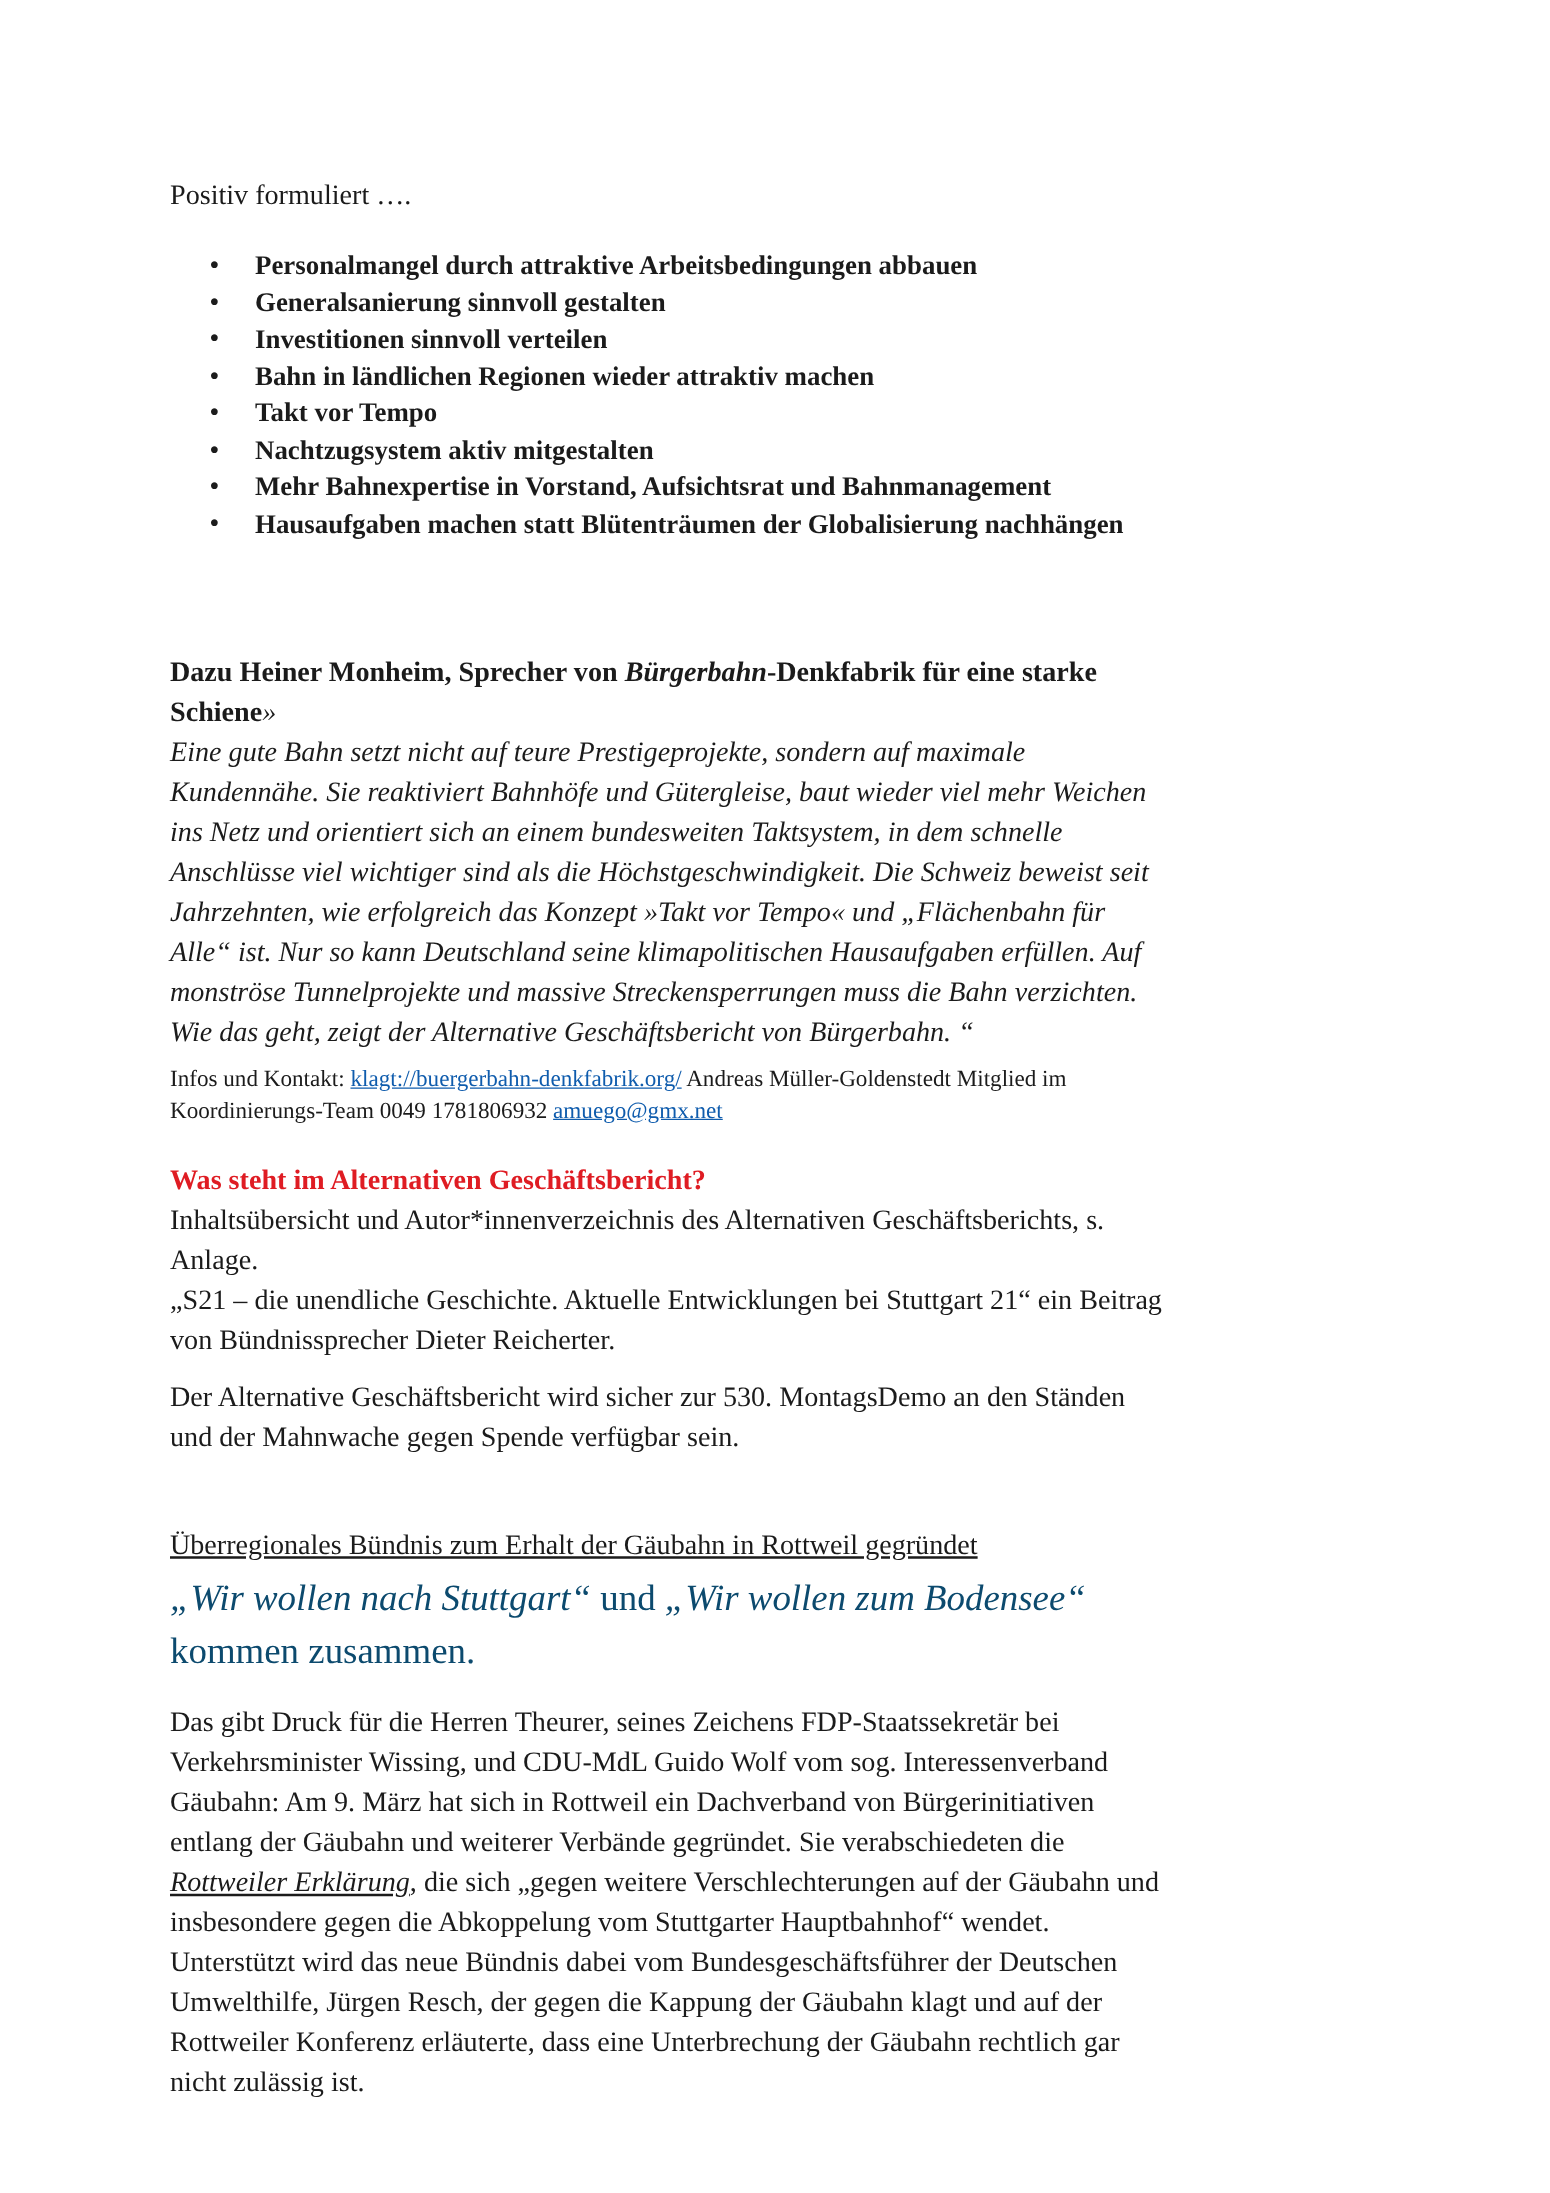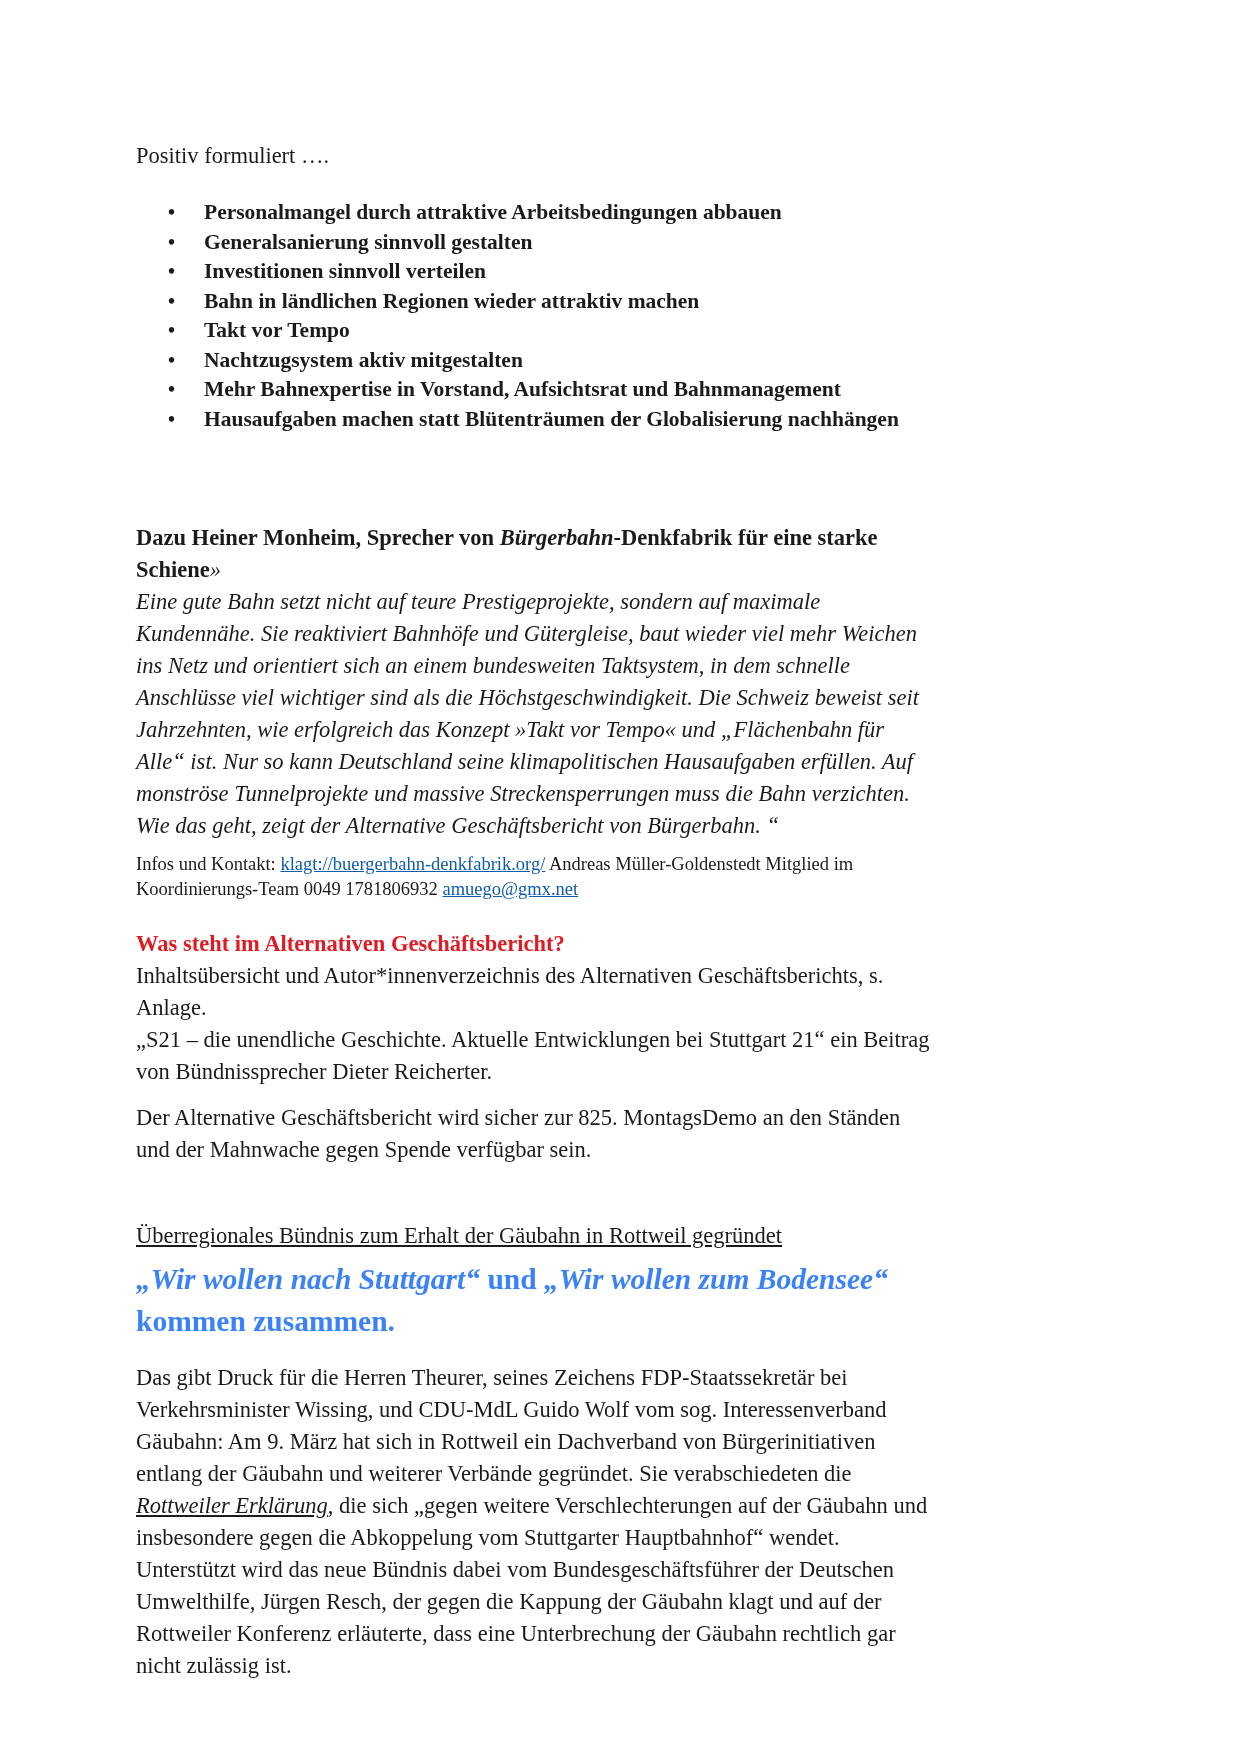--- a/index.html
+++ b/index.html
@@ -25,21 +25,21 @@
 
   .contact { margin-top:10px; font-size:18.5px; line-height:25px; }
   a.doclink { color:#0f5cad; text-decoration:underline; cursor:pointer; }
 
   .red-heading { margin-top:26px; font-weight:bold; color:#df1c23; }
 
   .availability { margin-top:14px; }
 
   .subheading { margin-top:54px; text-decoration:underline; }
 
-  .red-headline { margin:6px 0 0 0; color:#3b82f6; font-weight:bold; font-size:29.5px; line-height:42px; }
+  .red-headline { margin:6px 0 0 0; color:#0c4a6e; font-weight:normal; font-size:29.5px; line-height:42px; }
   .red-headline .i { font-style:italic; }
   .red-headline .line2 { display:block; }
 
   .final-para { margin-top:20px; }
   a.decl-link { color:inherit; font-style:italic; text-decoration:underline; cursor:pointer; }
 </style>
 </head>
 <body>
 
 <div class="page">
@@ -60,21 +60,21 @@
   <p class="quote-heading"><span>Dazu Heiner Monheim, Sprecher von </span><span class="bi">Bürgerbahn</span><span>-Denkfabrik für eine starke Schiene</span><span class="mark">»</span></p>
 
   <p class="quote-body">Eine gute Bahn setzt nicht auf teure Prestigeprojekte, sondern auf maximale Kundennähe. Sie reaktiviert Bahnhöfe und Gütergleise, baut wieder viel mehr Weichen ins Netz und orientiert sich an einem bundesweiten Taktsystem, in dem schnelle Anschlüsse viel wichtiger sind als die Höchstgeschwindigkeit. Die Schweiz beweist seit Jahrzehnten, wie erfolgreich das Konzept »Takt vor Tempo« und „Flächenbahn für Alle“ ist. Nur so kann Deutschland seine klimapolitischen Hausaufgaben erfüllen. Auf monströse Tunnelprojekte und massive Streckensperrungen muss die Bahn verzichten. Wie das geht, zeigt der Alternative Geschäftsbericht von Bürgerbahn. “</p>
 
   <p class="contact"><span>Infos und Kontakt: </span><a class="doclink">klagt://buergerbahn-denkfabrik.org/</a><span> Andreas Müller-Goldenstedt Mitglied im Koordinierungs-Team 0049 1781806932 </span><a class="doclink">amuego@gmx.net</a></p>
 
   <p class="red-heading">Was steht im Alternativen Geschäftsbericht?</p>
   <p class="line">Inhaltsübersicht und Autor*innenverzeichnis des Alternativen Geschäftsberichts, s. Anlage.</p>
   <p class="line">„S21 – die unendliche Geschichte. Aktuelle Entwicklungen bei Stuttgart 21“ ein Beitrag von Bündnissprecher Dieter Reicherter.</p>
 
-  <p class="availability">Der Alternative Geschäftsbericht wird sicher zur 825. MontagsDemo an den Ständen und der Mahnwache gegen Spende verfügbar sein.</p>
+  <p class="availability">Der Alternative Geschäftsbericht wird sicher zur 530. MontagsDemo an den Ständen und der Mahnwache gegen Spende verfügbar sein.</p>
 
   <p class="subheading">Überregionales Bündnis zum Erhalt der Gäubahn in Rottweil gegründet</p>
 
   <h2 class="red-headline"><span class="i">„Wir wollen nach Stuttgart“</span><span> und </span><span class="i">„Wir wollen zum Bodensee“</span><span class="line2">kommen zusammen.</span></h2>
 
   <p class="final-para"><span>Das gibt Druck für die Herren Theurer, seines Zeichens FDP-Staatssekretär bei Verkehrsminister Wissing, und CDU-MdL Guido Wolf vom sog. Interessenverband Gäubahn: Am 9. März hat sich in Rottweil ein Dachverband von Bürgerinitiativen entlang der Gäubahn und weiterer Verbände gegründet. Sie verabschiedeten die </span><a class="decl-link">Rottweiler Erklärung</a><span>, die sich „gegen weitere Verschlechterungen auf der Gäubahn und insbesondere gegen die Abkoppelung vom Stuttgarter Hauptbahnhof“ wendet. Unterstützt wird das neue Bündnis dabei vom Bundesgeschäftsführer der Deutschen Umwelthilfe, Jürgen Resch, der gegen die Kappung der Gäubahn klagt und auf der Rottweiler Konferenz erläuterte, dass eine Unterbrechung der Gäubahn rechtlich gar nicht zulässig ist.</span></p>
 
 </div>
 
 </body></html>

